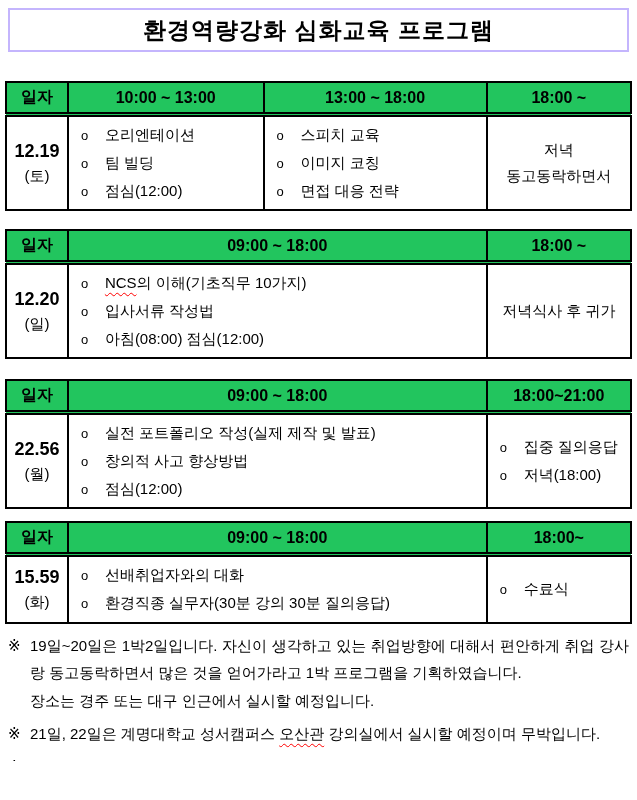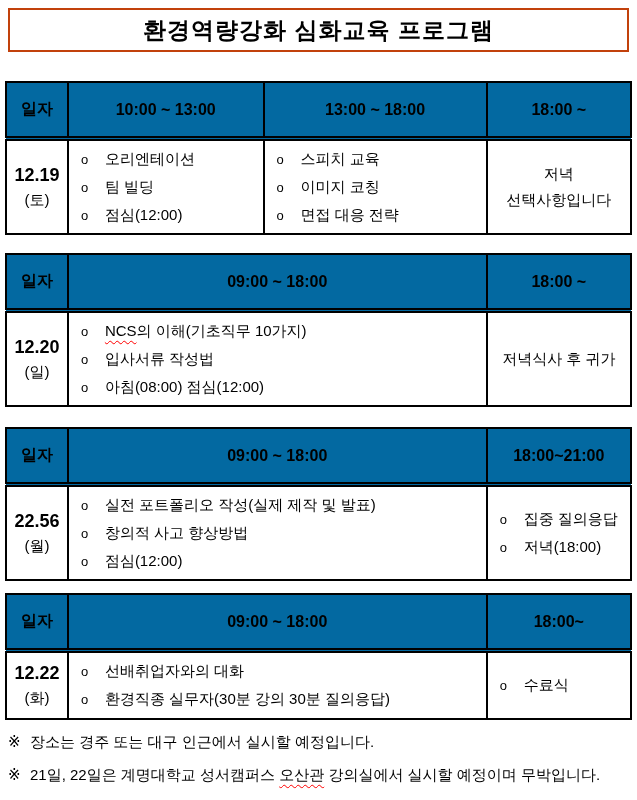--- a/index.html
+++ b/index.html
@@ -6,43 +6,43 @@
   body {
     width:637px;
     font-family:"Liberation Sans","DejaVu Sans",sans-serif;
     color:#000;
     -webkit-font-smoothing:antialiased;
   }
   .page { width:637px; box-sizing:border-box; padding:8px 5px 8px 5px; }
 
   
   .title-box {
-    border:2px solid #c2410c;
+    border:2px solid #c4b5fd;
     margin:0 3px 29px 3px;
     height:40px;
     display:flex; align-items:center; justify-content:center;
   }
   .title-box .title-text {
     font-size:23px; font-weight:bold; letter-spacing:1px;
   }
 
   
   table.sched {
     width:100%; border-collapse:collapse; table-layout:fixed;
   }
   table.sched.gap1 { margin-bottom:18px; }
   table.sched.gap2 { margin-bottom:20px; }
   table.sched.gap3 { margin-bottom:12px; }
   table.sched.gap4 { margin-bottom:8px; }
   .sched th {
-    background:#0369a1;
+    background:#22c55e;
     border:2px solid #000;
     border-bottom:5px double #000;
     font-size:16px; font-weight:bold;
-    padding:16px 2px;
+    padding:4px 2px;
     white-space:nowrap;
   }
   .sched td {
     border:2px solid #000;
     vertical-align:middle;
   }
   .date-cell { text-align:center; padding:6px; }
   .date-cell .date { font-size:18px; font-weight:bold; line-height:22px; }
   .date-cell .weekday { font-size:15px; line-height:20px; margin-top:4px; }
   .cell-list { padding:4px 6px 4px 12px; }
@@ -124,21 +124,21 @@
                 <span class="bullet">o</span>
                 <span class="li-text"><span>이미지 코칭</span></span>
               </div>
               <div class="li">
                 <span class="bullet">o</span>
                 <span class="li-text"><span>면접 대응 전략</span></span>
               </div>
             </td>
             <td class="cell-center">
               <div class="cline"><span>저녁</span></div>
-              <div class="cline"><span>선택사항입니다</span></div>
+              <div class="cline"><span>동고동락하면서</span></div>
             </td>
           </tr>
         </tbody>
       </table>
       <table class="sched gap2">
         <colgroup>
           <col style="width: 9.9%;">
           <col style="width: 67%;">
           <col style="width: 23.1%;">
         </colgroup>
@@ -230,21 +230,21 @@
         <thead>
           <tr>
             <th>일자</th>
             <th>09:00 ~ 18:00</th>
             <th>18:00~</th>
           </tr>
         </thead>
         <tbody>
           <tr style="height: 68px;">
             <td class="date-cell">
-              <div class="date">12.22</div>
+              <div class="date">15.59</div>
               <div class="weekday">(화)</div>
             </td>
             <td class="cell-list">
               <div class="li">
                 <span class="bullet">o</span>
                 <span class="li-text"><span>선배취업자와의 대화</span></span>
               </div>
               <div class="li">
                 <span class="bullet">o</span>
                 <span class="li-text"><span>환경직종 실무자(30분 강의 30분 질의응답)</span></span>
@@ -255,19 +255,19 @@
                 <span class="bullet">o</span>
                 <span class="li-text"><span>수료식</span></span>
               </div>
             </td>
           </tr>
         </tbody>
       </table>
     </div>
 
   <div class="notes" id="notes">
-      <div class="note"><span class="marker">※</span></div>
+      <div class="note"><span class="marker">※</span><span class="note-text"><span>19일~20일은 1박2일입니다. 자신이 생각하고 있는 취업방향에 대해서 편안하게 취업 강사랑 동고동락하면서 많은 것을 얻어가라고 1박 프로그램을 기획하였습니다.</span></span></div>
       <div class="note"><span class="marker"></span><span class="note-text"><span>장소는 경주 또는 대구 인근에서 실시할 예정입니다.</span></span></div>
       <div class="note"><span class="marker">※</span><span class="note-text"><span>21일, 22일은 계명대학교 성서캠퍼스 </span><span class="wavy">오산관</span><span> 강의실에서 실시할 예정이며 무박입니다.</span></span></div>
       <div class="note"><span class="marker">※</span></div>
     </div>
 
 </div>
 
 </body></html>

